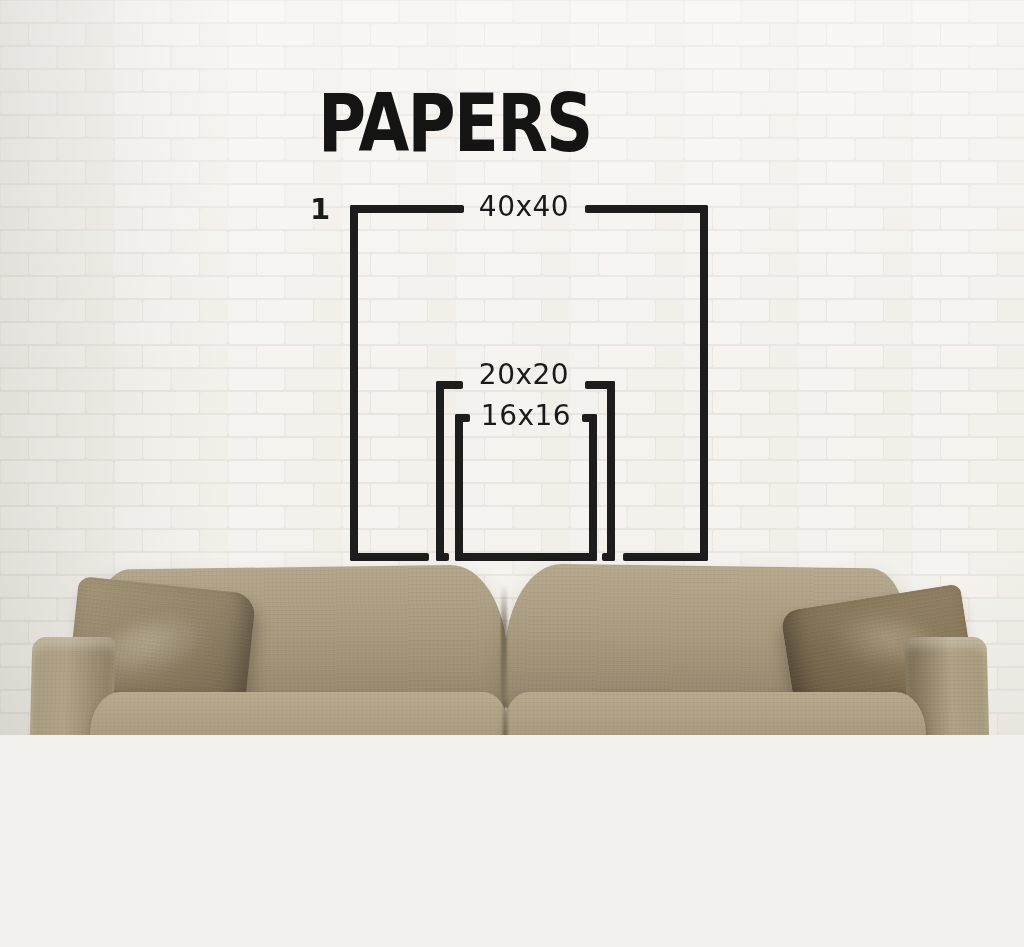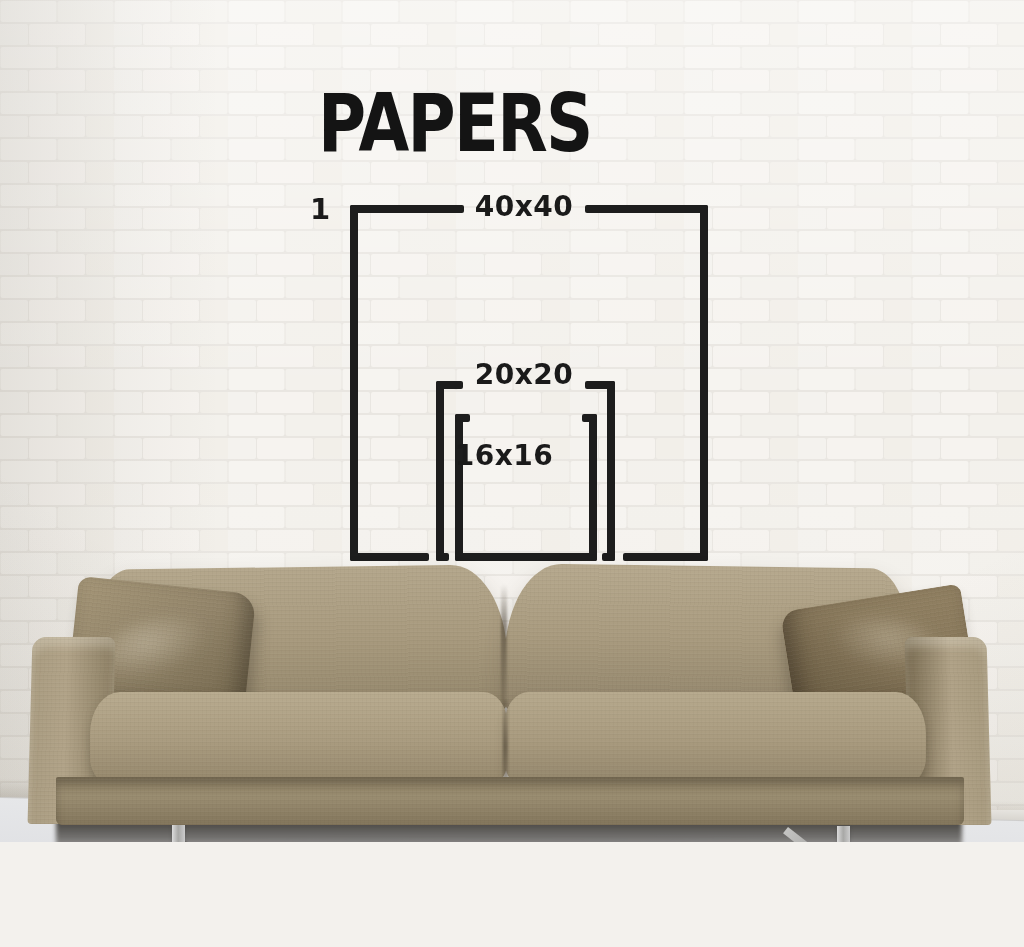--- a/index.html
+++ b/index.html
@@ -1,18 +1,18 @@
 <!DOCTYPE html>
 <html><head>
 <meta charset="utf-8">
 <style>
   * { margin:0; padding:0; box-sizing:border-box; }
   html,body { width:1024px; height:947px; overflow:hidden; }
   body { font-family:"DejaVu Sans","Liberation Sans",sans-serif; background:#f3f1ed; }
-  .scene { position:relative; width:1024px; height:842px; overflow:hidden; }
+  .scene { position:relative; width:1024px; height:735px; overflow:hidden; }
 
   
   .wall-svg { position:absolute; left:0; top:0; z-index:0; }
   .wall-shade-left { position:absolute; left:0; top:0; width:220px; height:810px; z-index:1;
     background:linear-gradient(90deg, rgba(120,112,96,0.14), rgba(120,112,96,0.05) 55%, transparent); }
   .wall-vignette { position:absolute; left:0; top:0; width:1024px; height:810px; z-index:1;
     background:radial-gradient(120% 95% at 55% 28%, transparent 55%, rgba(95,90,78,0.10) 100%); }
   .floor { position:absolute; left:0; top:797px; width:1024px; height:180px; z-index:1;
     transform:skewY(1.3deg); transform-origin:top left;
     background:linear-gradient(180deg,#e6e7e9 0%, #dfe0e3 35%, #cfd0d4 100%); }
@@ -20,25 +20,25 @@
     transform:skewY(1.3deg); transform-origin:top left;
     background:linear-gradient(180deg, transparent, rgba(115,108,95,0.22)); }
 
   
   .diagram { position:absolute; left:0; top:0; width:1024px; height:600px; z-index:2; color:#1c1c1c; }
   .seg { position:absolute; background:#1d1d1d; border-radius:2px; }
   .title { position:absolute; left:318px; top:84px; font-size:80px; font-weight:bold;
     letter-spacing:-2px; line-height:1.0; color:#141414;
     transform:scaleX(0.82); transform-origin:left top; white-space:nowrap; }
   .idx { position:absolute; left:310px; top:192px; font-size:29px; font-weight:bold; color:#1a1a1a; }
-  .frame-label { position:absolute; font-size:28px; font-weight:bold; color:#1a1a1a;
+  .frame-label { position:absolute; font-size:28px; font-weight:normal; color:#1a1a1a;
     text-align:center; letter-spacing:0.5px; white-space:nowrap; }
   .lbl-40 { left:463px; width:122px; top:190px; }
   .lbl-20 { left:463px; width:122px; top:358px; }
-  .lbl-16 { left:448px; width:112px; top:399px;margin-top:40px; }
+  .lbl-16 { left:470px; width:112px; top:399px; }
 
   
   .f40-vl { left:350px; top:205px; width:8px;  height:356px; }
   .f40-vr { left:700px; top:205px; width:8px;  height:356px; }
   .f40-tl { left:350px; top:205px; width:114px; height:8px; }
   .f40-tr { left:585px; top:205px; width:123px; height:8px; }
   .f40-bl { left:350px; top:553px; width:79px;  height:8px; }
   .f40-br { left:623px; top:553px; width:85px;  height:8px; }
   
   .f20-vl { left:436px; top:381px; width:8px;  height:180px; }

